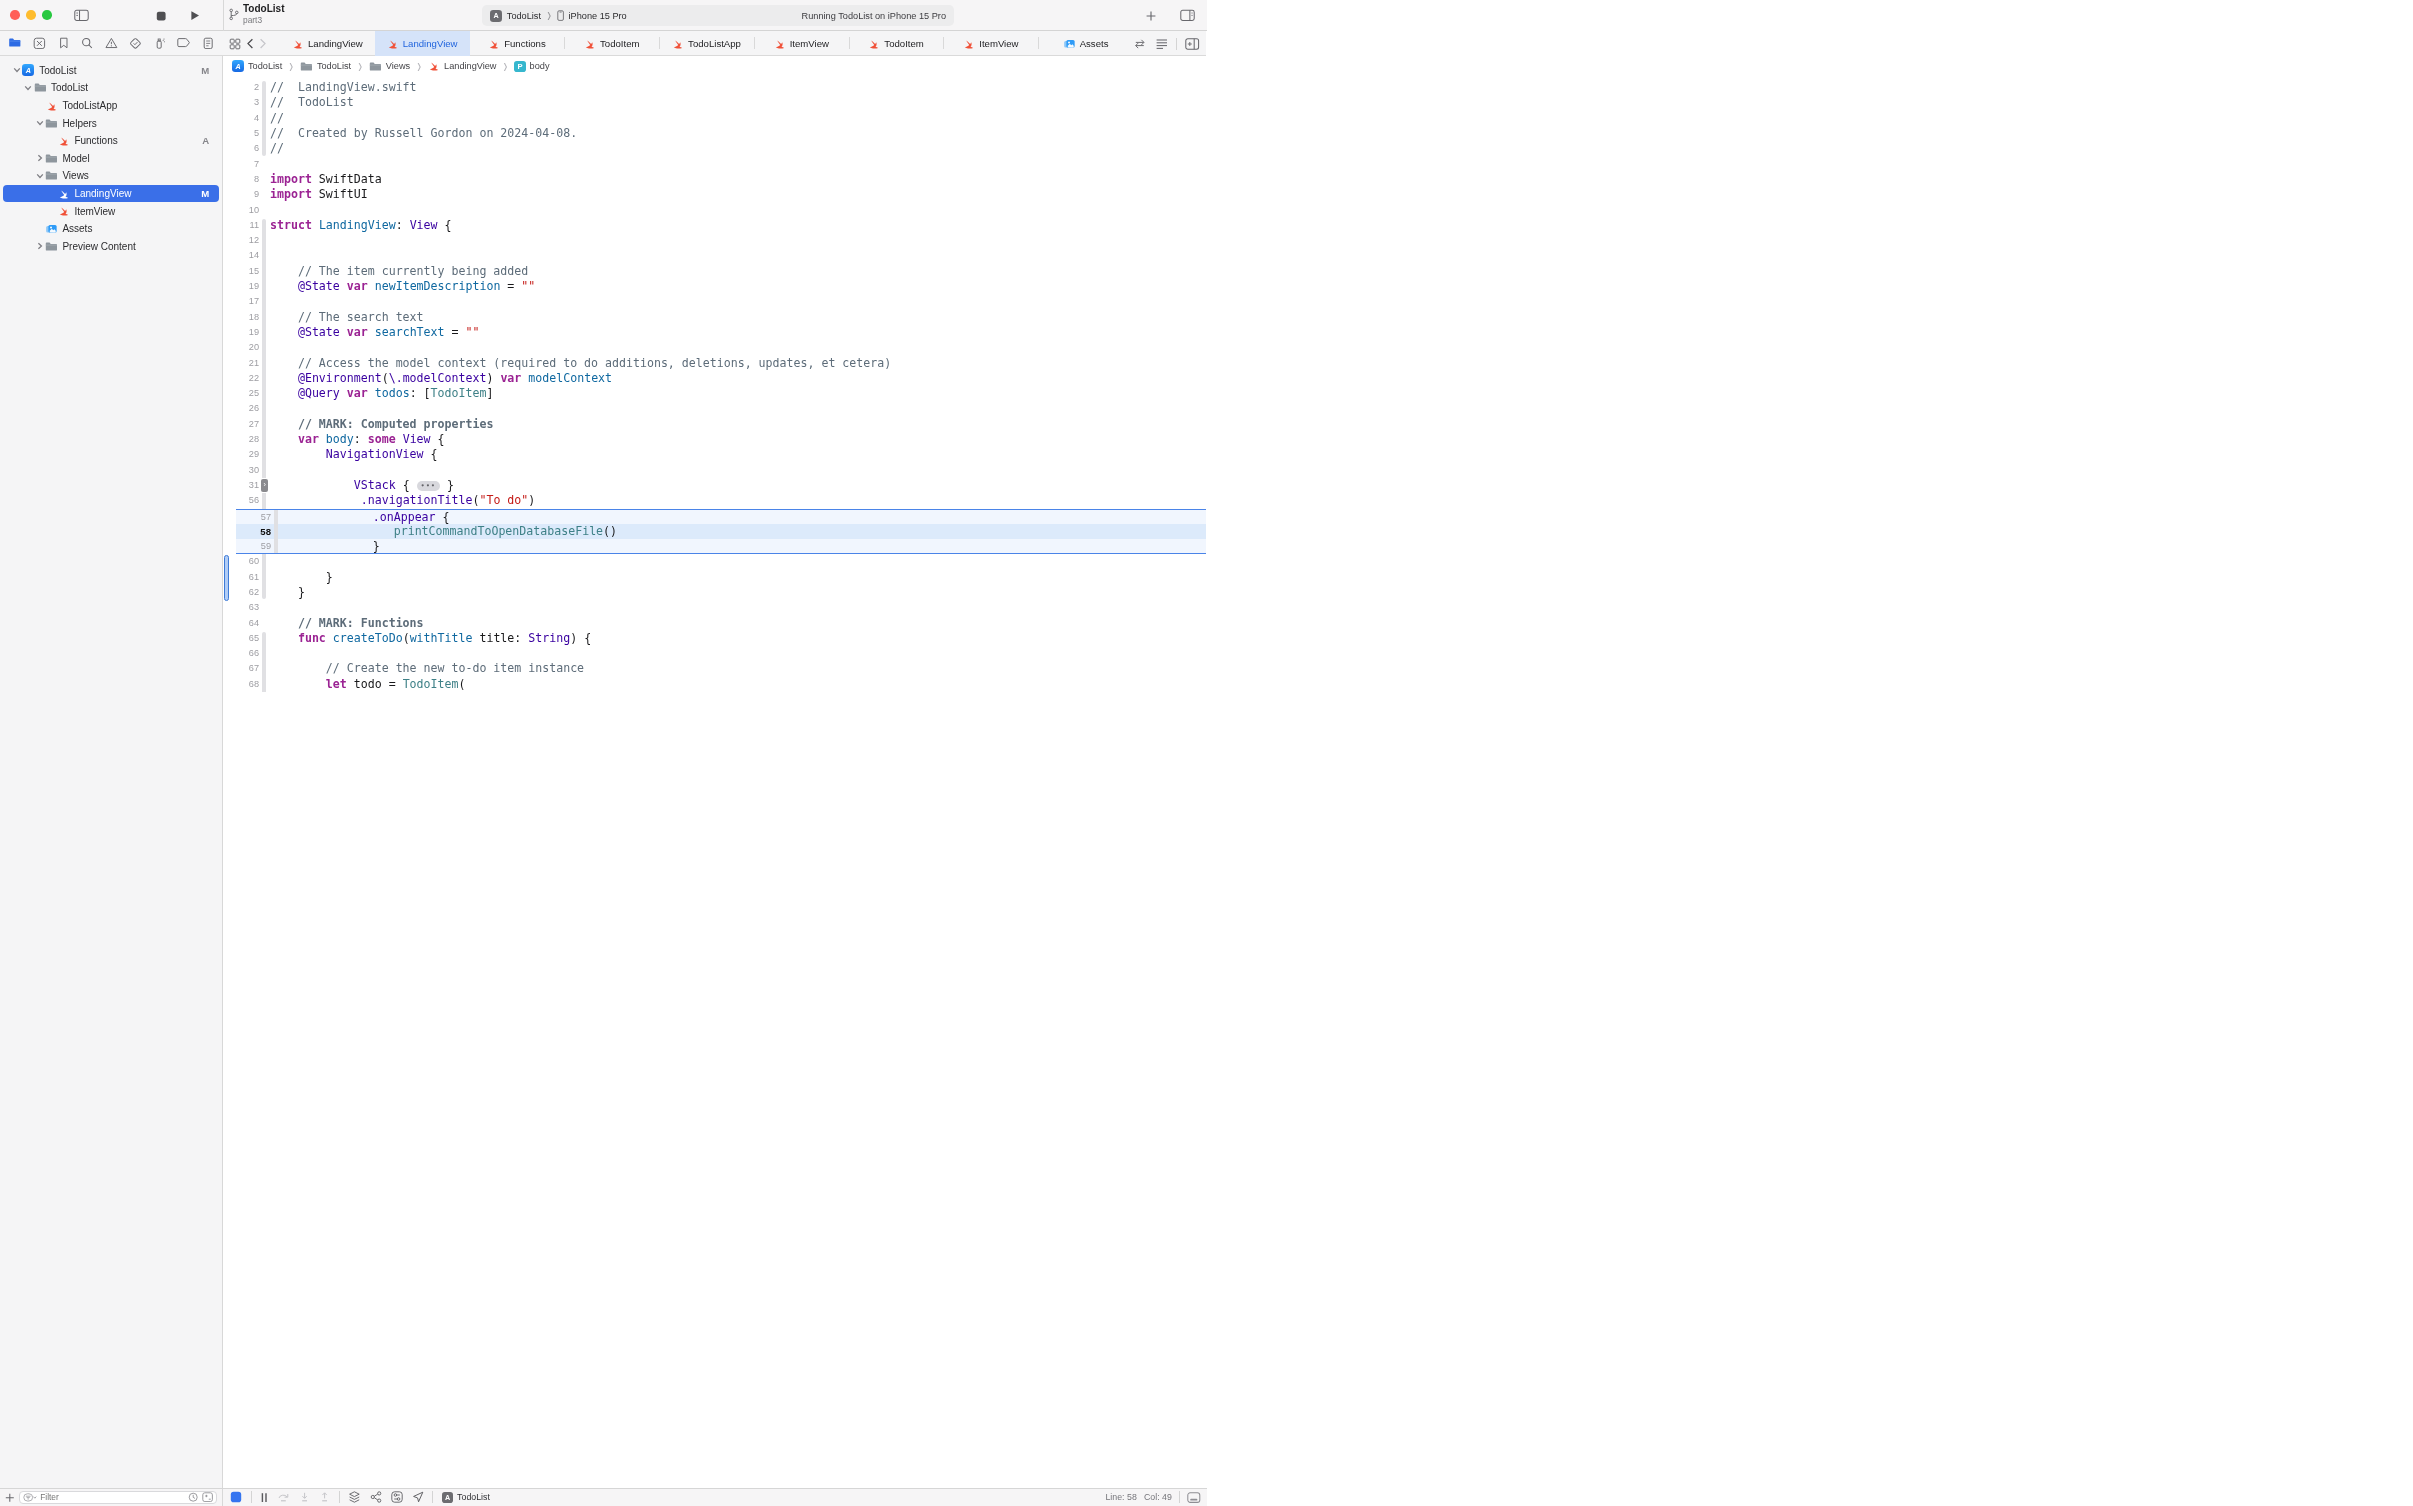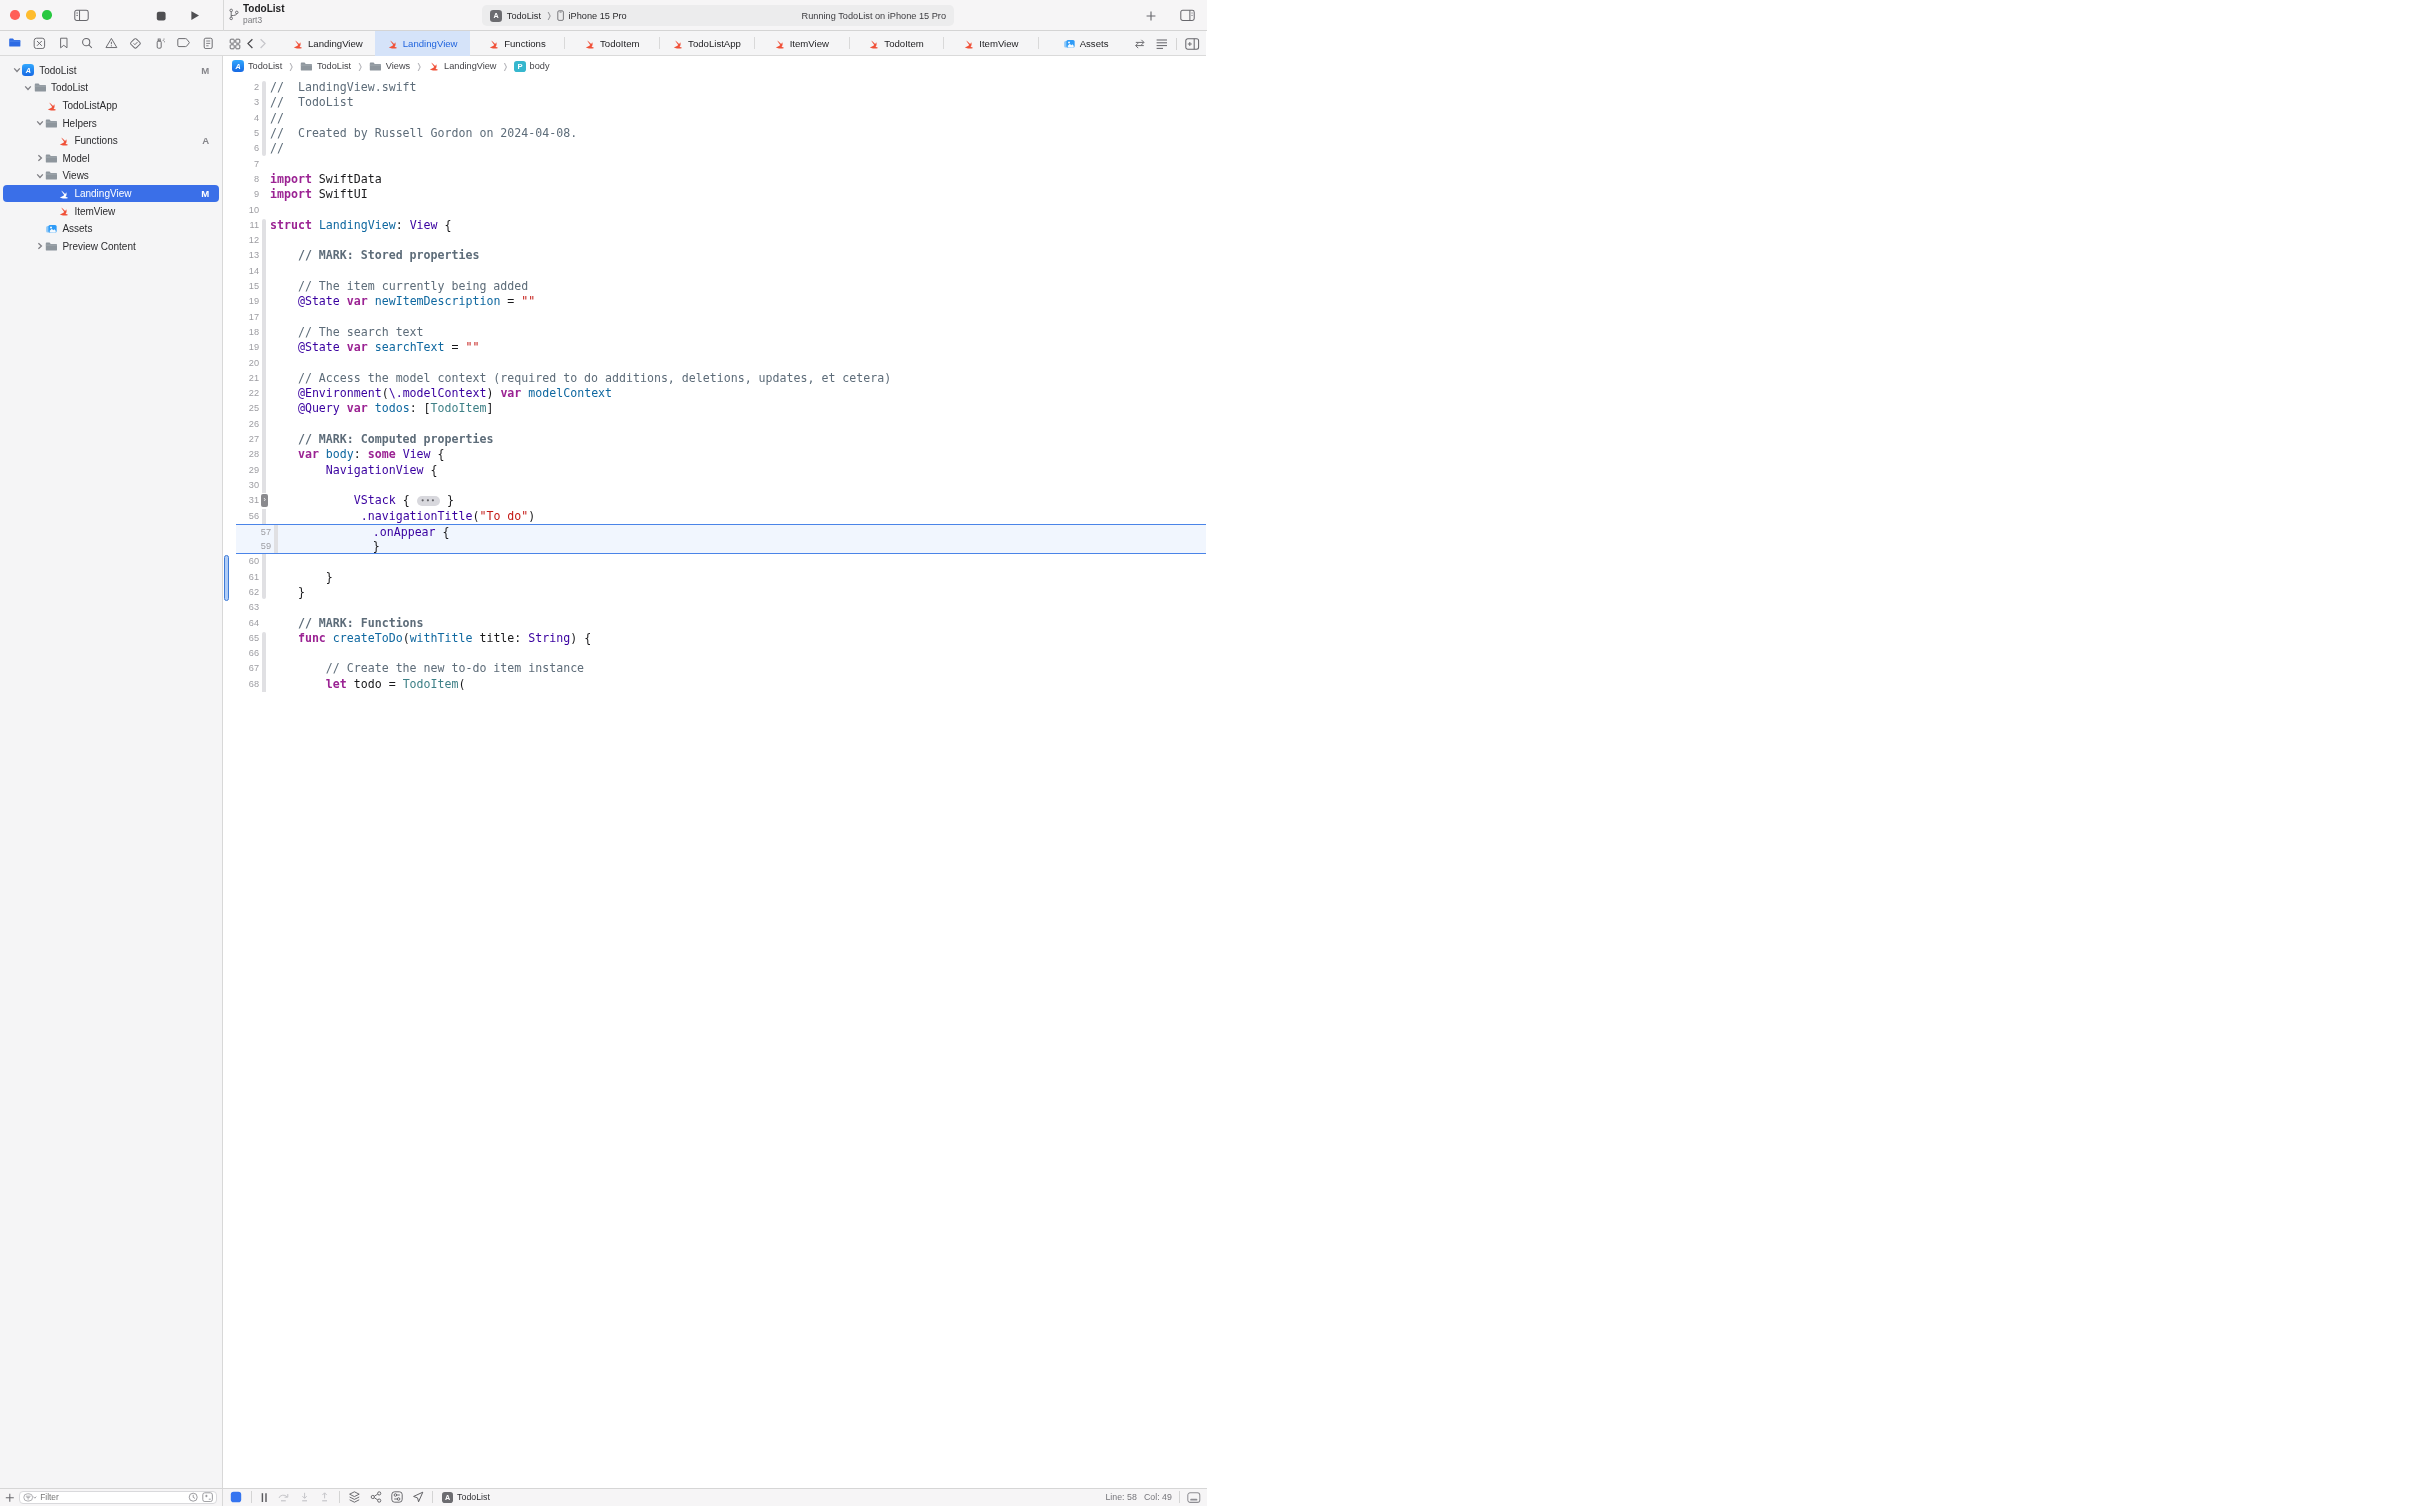--- a/index.html
+++ b/index.html
@@ -557,39 +557,39 @@
         <div class="crow"><span class="ln">3</span><span class="rib"></span><span class="ct"><span class="tok-c">//  TodoList</span></span></div>
         <div class="crow"><span class="ln">4</span><span class="rib"></span><span class="ct"><span class="tok-c">//</span></span></div>
         <div class="crow"><span class="ln">5</span><span class="rib"></span><span class="ct"><span class="tok-c">//  Created by Russell Gordon on 2024-04-08.</span></span></div>
         <div class="crow"><span class="ln">6</span><span class="rib re"></span><span class="ct"><span class="tok-c">//</span></span></div>
         <div class="crow"><span class="ln">7</span><span class="ct"></span></div>
         <div class="crow"><span class="ln">8</span><span class="ct"><span class="tok-k">import</span><span class="tok-p"> SwiftData</span></span></div>
         <div class="crow"><span class="ln">9</span><span class="ct"><span class="tok-k">import</span><span class="tok-p"> SwiftUI</span></span></div>
         <div class="crow"><span class="ln">10</span><span class="ct"></span></div>
         <div class="crow"><span class="ln">11</span><span class="rib rs"></span><span class="ct"><span class="tok-k">struct</span><span class="tok-p"> </span><span class="tok-d">LandingView</span><span class="tok-p">: </span><span class="tok-t">View</span><span class="tok-p"> {</span></span></div>
         <div class="crow"><span class="ln">12</span><span class="rib"></span><span class="ct"></span></div>
-        <div class="crow"><span class="ln">13</span><span class="rib"></span><span class="ct"><span class="tok-p">    </span><span class="tok-cb">// MARK: Stored properties</span></span></div>
         <div class="crow"><span class="ln">14</span><span class="rib"></span><span class="ct"></span></div>
         <div class="crow"><span class="ln">15</span><span class="rib"></span><span class="ct"><span class="tok-p">    </span><span class="tok-c">// The item currently being added</span></span></div>
         <div class="crow"><span class="ln">19</span><span class="rib"></span><span class="ct"><span class="tok-p">    </span><span class="tok-t">@State</span><span class="tok-p"> </span><span class="tok-k">var</span><span class="tok-p"> </span><span class="tok-d">newItemDescription</span><span class="tok-p"> = </span><span class="tok-s">""</span></span></div>
         <div class="crow"><span class="ln">17</span><span class="rib"></span><span class="ct"></span></div>
         <div class="crow"><span class="ln">18</span><span class="rib"></span><span class="ct"><span class="tok-p">    </span><span class="tok-c">// The search text</span></span></div>
         <div class="crow"><span class="ln">19</span><span class="rib"></span><span class="ct"><span class="tok-p">    </span><span class="tok-t">@State</span><span class="tok-p"> </span><span class="tok-k">var</span><span class="tok-p"> </span><span class="tok-d">searchText</span><span class="tok-p"> = </span><span class="tok-s">""</span></span></div>
         <div class="crow"><span class="ln">20</span><span class="rib"></span><span class="ct"></span></div>
         <div class="crow"><span class="ln">21</span><span class="rib"></span><span class="ct"><span class="tok-p">    </span><span class="tok-c">// Access the model context (required to do additions, deletions, updates, et cetera)</span></span></div>
         <div class="crow"><span class="ln">22</span><span class="rib"></span><span class="ct"><span class="tok-p">    </span><span class="tok-t">@Environment</span><span class="tok-p">(</span><span class="tok-t">\.modelContext</span><span class="tok-p">) </span><span class="tok-k">var</span><span class="tok-p"> </span><span class="tok-d">modelContext</span></span></div>
         <div class="crow"><span class="ln">25</span><span class="rib"></span><span class="ct"><span class="tok-p">    </span><span class="tok-t">@Query</span><span class="tok-p"> </span><span class="tok-k">var</span><span class="tok-p"> </span><span class="tok-d">todos</span><span class="tok-p">: [</span><span class="tok-j">TodoItem</span><span class="tok-p">]</span></span></div>
         <div class="crow"><span class="ln">26</span><span class="rib"></span><span class="ct"></span></div>
         <div class="crow"><span class="ln">27</span><span class="rib"></span><span class="ct"><span class="tok-p">    </span><span class="tok-cb">// MARK: Computed properties</span></span></div>
         <div class="crow"><span class="ln">28</span><span class="rib"></span><span class="ct"><span class="tok-p">    </span><span class="tok-k">var</span><span class="tok-p"> </span><span class="tok-d">body</span><span class="tok-p">: </span><span class="tok-k">some</span><span class="tok-p"> </span><span class="tok-t">View</span><span class="tok-p"> {</span></span></div>
         <div class="crow"><span class="ln">29</span><span class="rib"></span><span class="ct"><span class="tok-p">        </span><span class="tok-t">NavigationView</span><span class="tok-p"> {</span></span></div>
         <div class="crow"><span class="ln">30</span><span class="rib"></span><span class="ct"></span></div>
         <div class="crow"><span class="ln">31</span><span class="foldmark">›</span><span class="ct"><span class="tok-p">            </span><span class="tok-t">VStack</span><span class="tok-p"> { </span><span class="foldpill">•••</span><span class="tok-p"> }</span></span></div>
         <div class="crow"><span class="ln">56</span><span class="rib"></span><span class="ct"><span class="tok-p">             </span><span class="tok-t">.navigationTitle</span><span class="tok-p">(</span><span class="tok-s">"To do"</span><span class="tok-p">)</span></span></div>
         <div class="crow sel sel-top"><span class="ln">57</span><span class="rib"></span><span class="ct"><span class="tok-p">             </span><span class="tok-t">.onAppear</span><span class="tok-p"> {</span></span></div>
+        <div class="crow sel sel-mid"><span class="ln cur">58</span><span class="rib"></span><span class="ct"><span class="tok-p">                </span><span class="tok-j">printCommandToOpenDatabaseFile</span><span class="tok-p">()</span></span></div>
         <div class="crow sel sel-bot"><span class="ln">59</span><span class="rib"></span><span class="ct"><span class="tok-p">             </span><span class="tok-p">}</span></span></div>
         <div class="crow"><span class="ln">60</span><span class="rib"></span><span class="ct"></span></div>
         <div class="crow"><span class="ln">61</span><span class="rib"></span><span class="ct"><span class="tok-p">        </span><span class="tok-p">}</span></span></div>
         <div class="crow"><span class="ln">62</span><span class="rib re"></span><span class="ct"><span class="tok-p">    </span><span class="tok-p">}</span></span></div>
         <div class="crow"><span class="ln">63</span><span class="ct"></span></div>
         <div class="crow"><span class="ln">64</span><span class="ct"><span class="tok-p">    </span><span class="tok-cb">// MARK: Functions</span></span></div>
         <div class="crow"><span class="ln">65</span><span class="rib rs"></span><span class="ct"><span class="tok-p">    </span><span class="tok-k">func</span><span class="tok-p"> </span><span class="tok-d">createToDo</span><span class="tok-p">(</span><span class="tok-d">withTitle</span><span class="tok-p"> title: </span><span class="tok-t">String</span><span class="tok-p">) {</span></span></div>
         <div class="crow"><span class="ln">66</span><span class="rib"></span><span class="ct"></span></div>
         <div class="crow"><span class="ln">67</span><span class="rib"></span><span class="ct"><span class="tok-p">        </span><span class="tok-c">// Create the new to-do item instance</span></span></div>
         <div class="crow"><span class="ln">68</span><span class="rib"></span><span class="ct"><span class="tok-p">        </span><span class="tok-k">let</span><span class="tok-p"> todo = </span><span class="tok-j">TodoItem</span><span class="tok-p">(</span></span></div>

